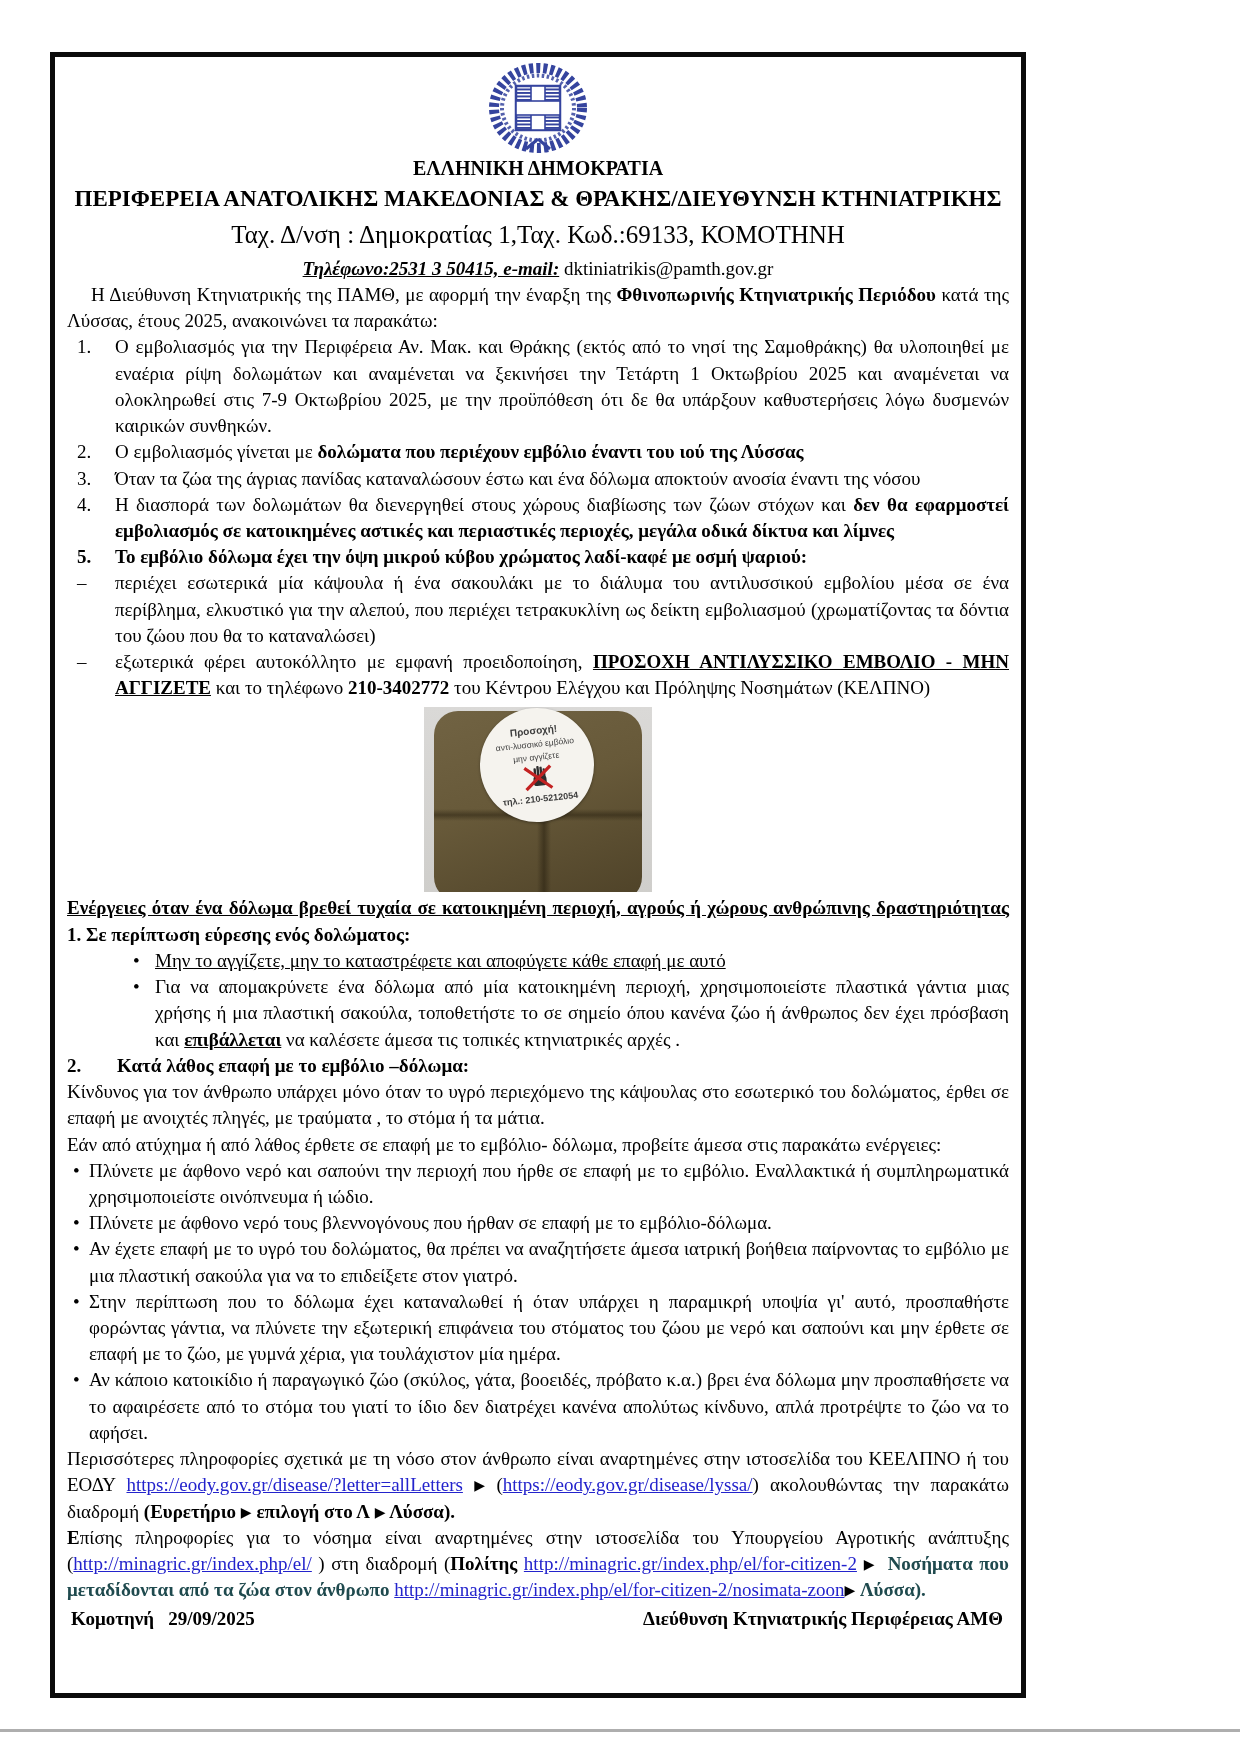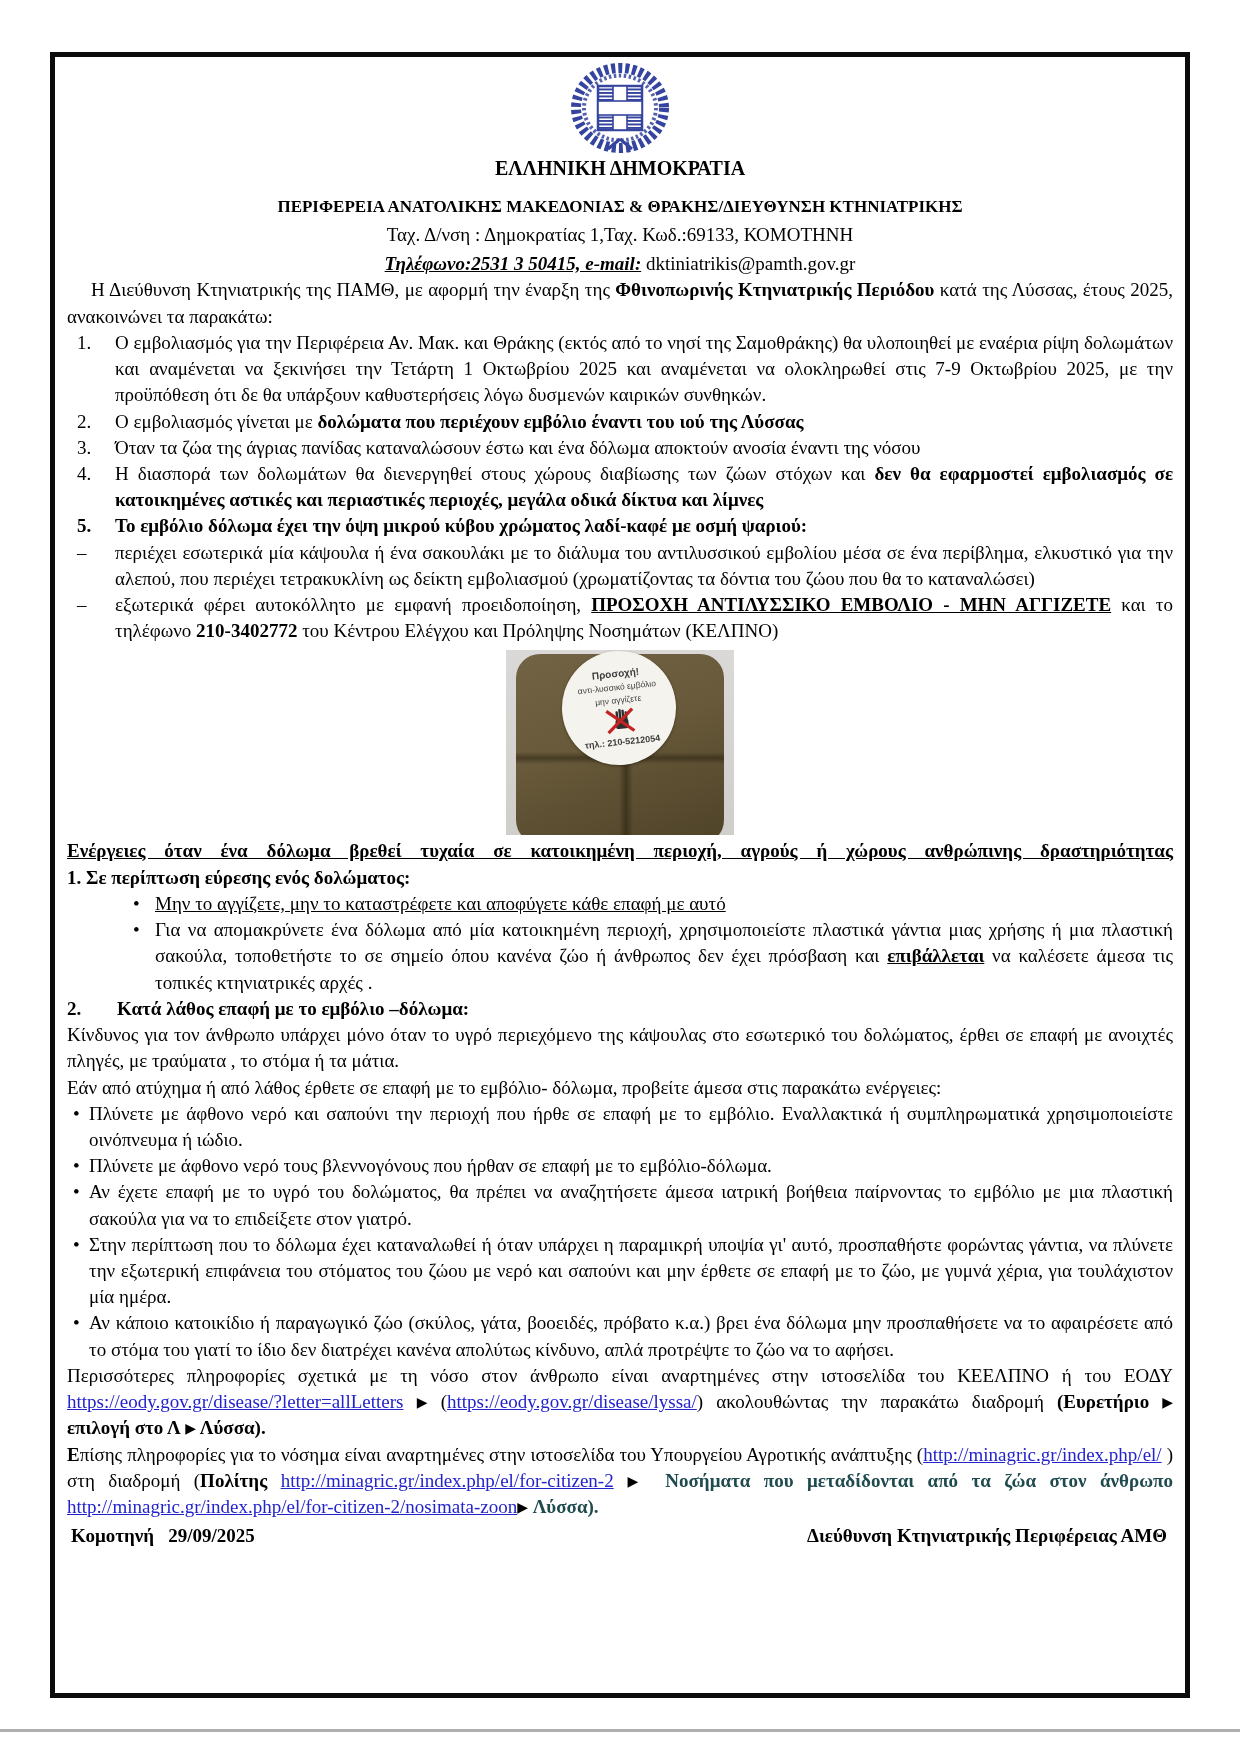--- a/index.html
+++ b/index.html
@@ -5,35 +5,35 @@
   html,body { margin:0; padding:0; background:#ffffff; }
   body {
     width:1240px; height:1754px;
     font-family:"Liberation Serif","DejaVu Serif",serif;
     color:#000;
   }
   .page { position:relative; width:1240px; height:1754px; overflow:hidden; background:#fff; }
 
   .doc {
     position:absolute; left:50px; top:52px;
-    width:1140px; height:1646px;
+    width:976px; height:1646px;
     border:5px solid #0b0b0b;
     box-sizing:border-box;
     padding:6px 12px 0 12px;
     font-size:19px; line-height:1.38;
     overflow:hidden;
   }
   .scan-edge { position:absolute; left:0; top:1729px; width:1240px; height:3px; background:#aeaeae; }
 
   
   .hdr { text-align:center; }
   .emblem { display:block; margin:0 auto; }
   .hdr-l1 { font-weight:bold; font-size:20px; margin-top:2px; }
-  .hdr-l2 { font-weight:bold; font-size:17px; margin-top:12px; }
-  .hdr-l3 { font-size:19px; margin-top:4px; }
+  .hdr-l2 { font-weight:bold; font-size:23px; margin-top:0; }
+  .hdr-l3 { font-size:25px; margin-top:4px; }
   .hdr-l4 { font-size:19px; margin-top:3px; }
   .lbl-ui { font-weight:bold; font-style:italic; text-decoration:underline; }
 
   .title { text-align:center; margin:26px 0 28px 0; font-size:24px; font-weight:bold; }
   .title span { text-decoration:underline; }
 
   p.j { text-align:justify; margin:0; }
   .intro { text-indent:24px; }
 
   .hang { padding-left:48px; text-indent:-38px; text-align:justify; margin:0; }

